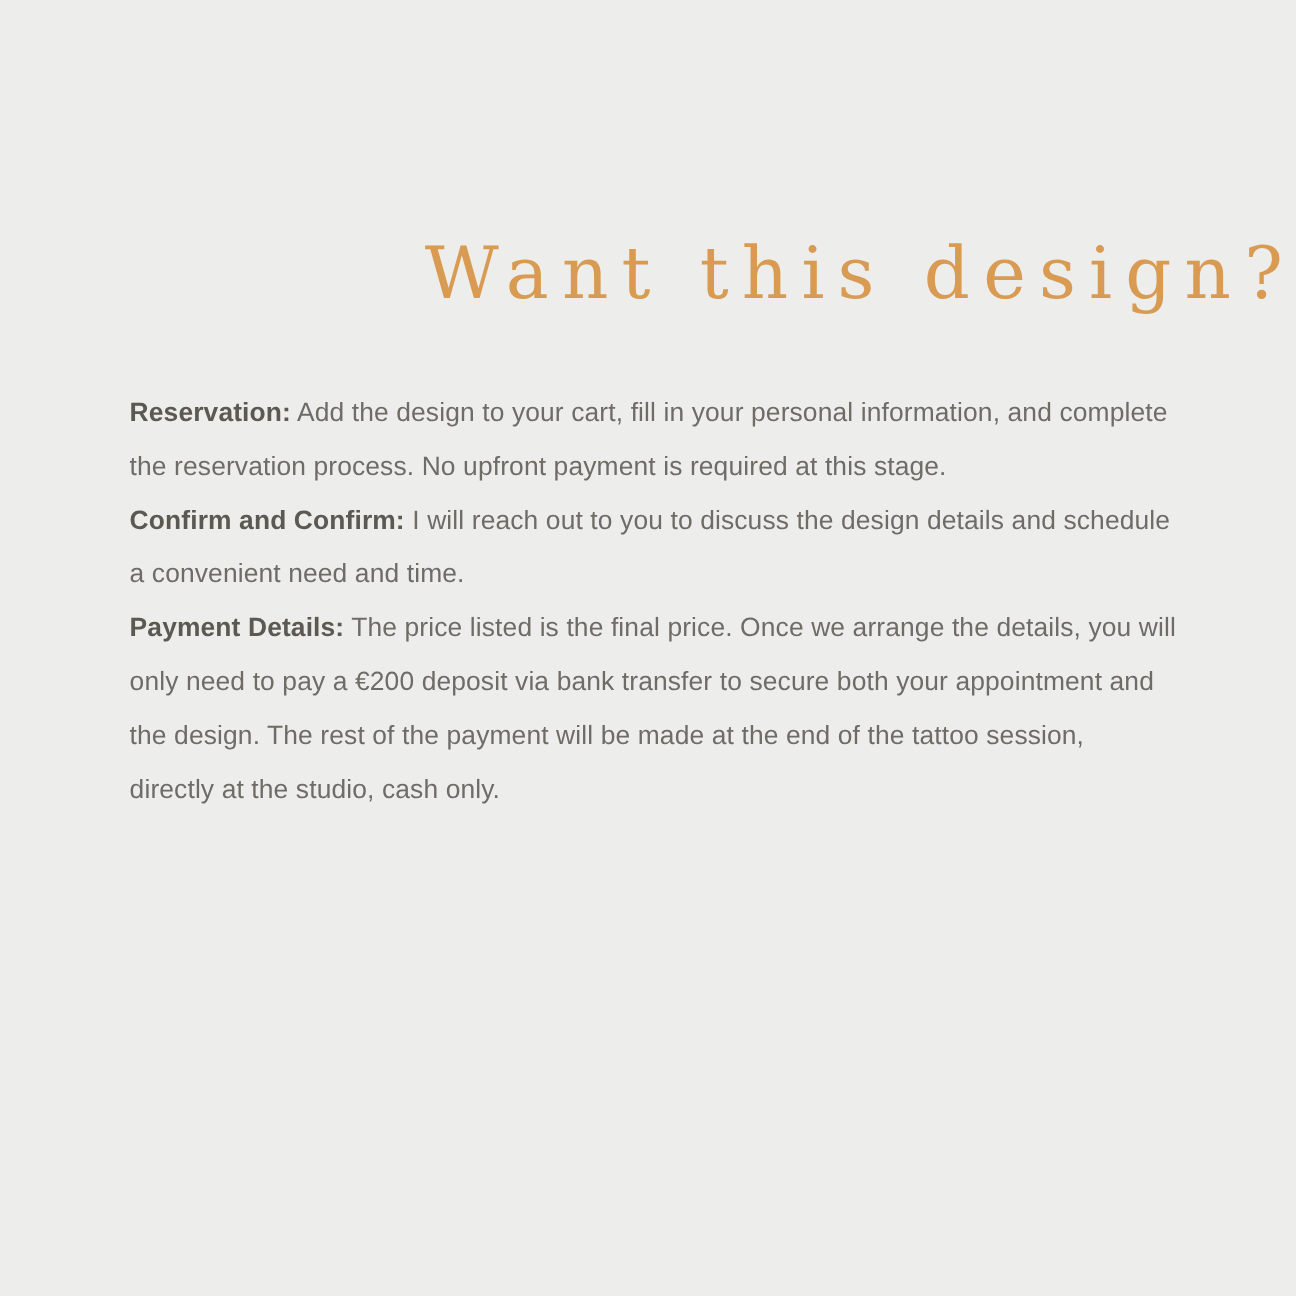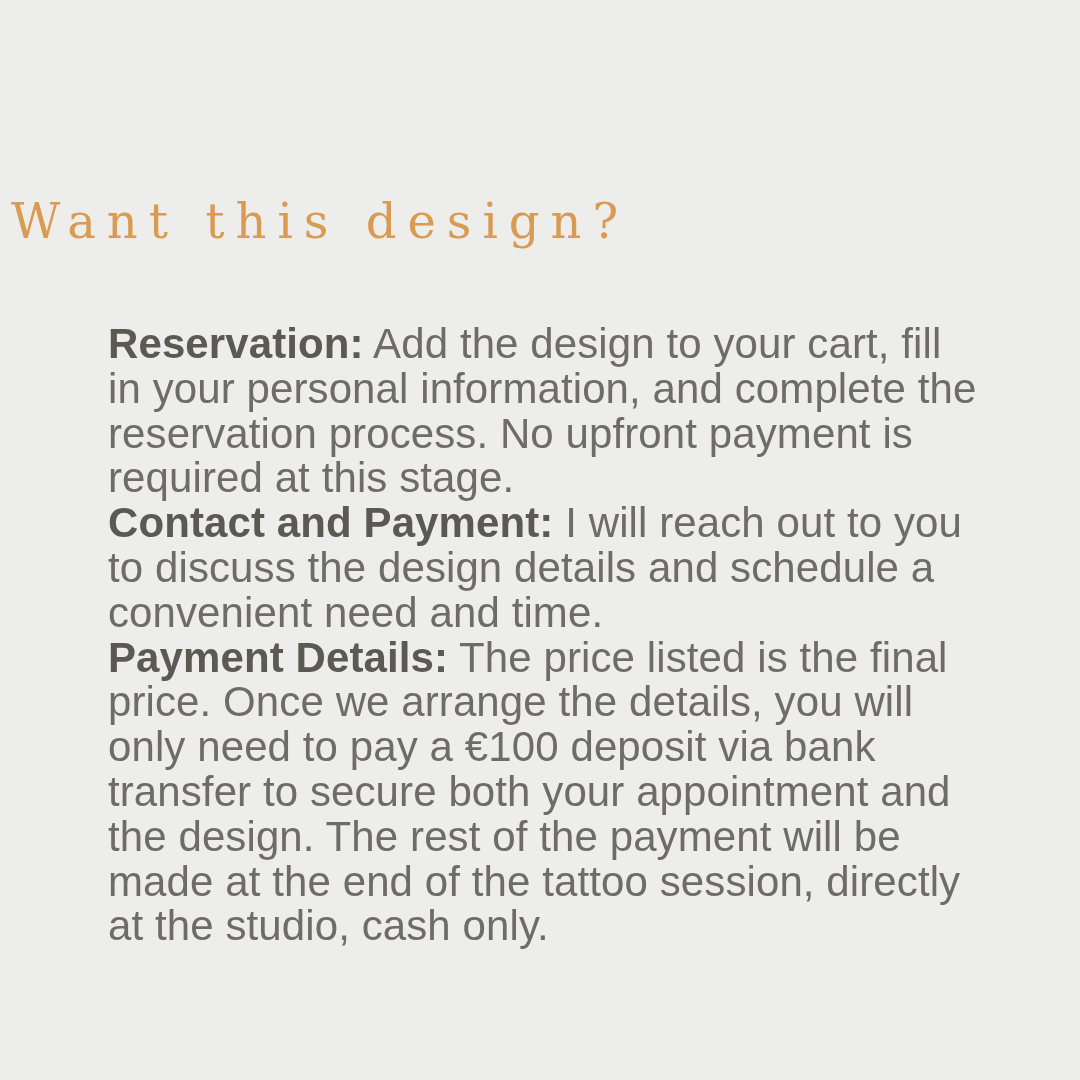--- a/index.html
+++ b/index.html
@@ -18,36 +18,36 @@
     width: 1080px;
     height: 1080px;
     background: #ededeb;
     box-sizing: border-box;
   }
   .title {
     position: absolute;
     left: 0;
     right: 0;
     top: 196px;
-    text-align: left;
+    text-align: right;
     font-family: "DejaVu Serif", "Liberation Serif", serif;
-    font-size: 48px;
+    font-size: 60px;
     font-weight: 400;
     line-height: 1.08;
     letter-spacing: 11px;
     text-indent: 11px;
     color: #d99a52;
     white-space: nowrap;
   }
   .body-block {
     position: absolute;
     left: 108px;
     top: 322px;
     width: 872px;
-    font-size: 42px;
+    font-size: 22px;
     line-height: 44.8px;
     font-weight: 400;
     color: #6f6c67;
     letter-spacing: 0.1px;
     text-align: left;
   }
   .para-wrap {
     display: block;
   }
   .label {
@@ -66,21 +66,21 @@
 
   <div class="title">Want this design?</div>
 
   <div class="body-block">
 
     <span class="para-wrap">
       <span class="label">Reservation:</span><span class="para-text"> Add the design to your cart, fill in your personal information, and complete the reservation process. No upfront payment is required at this stage.</span>
     </span>
 
     <span class="para-wrap">
-      <span class="label">Contact and Payment:</span><span class="para-text"> I will reach out to you to discuss the design details and schedule a convenient need and time.</span>
+      <span class="label">Confirm and Confirm:</span><span class="para-text"> I will reach out to you to discuss the design details and schedule a convenient need and time.</span>
     </span>
 
     <span class="para-wrap">
-      <span class="label">Payment Details:</span><span class="para-text"> The price listed is the final price. Once we arrange the details, you will only need to pay a €100 deposit via bank transfer to secure both your appointment and the design. The rest of the payment will be made at the end of the tattoo session, directly at the studio, cash only.</span>
+      <span class="label">Payment Details:</span><span class="para-text"> The price listed is the final price. Once we arrange the details, you will only need to pay a €200 deposit via bank transfer to secure both your appointment and the design. The rest of the payment will be made at the end of the tattoo session, directly at the studio, cash only.</span>
     </span>
 
   </div>
 </div>
 
 </body></html>

